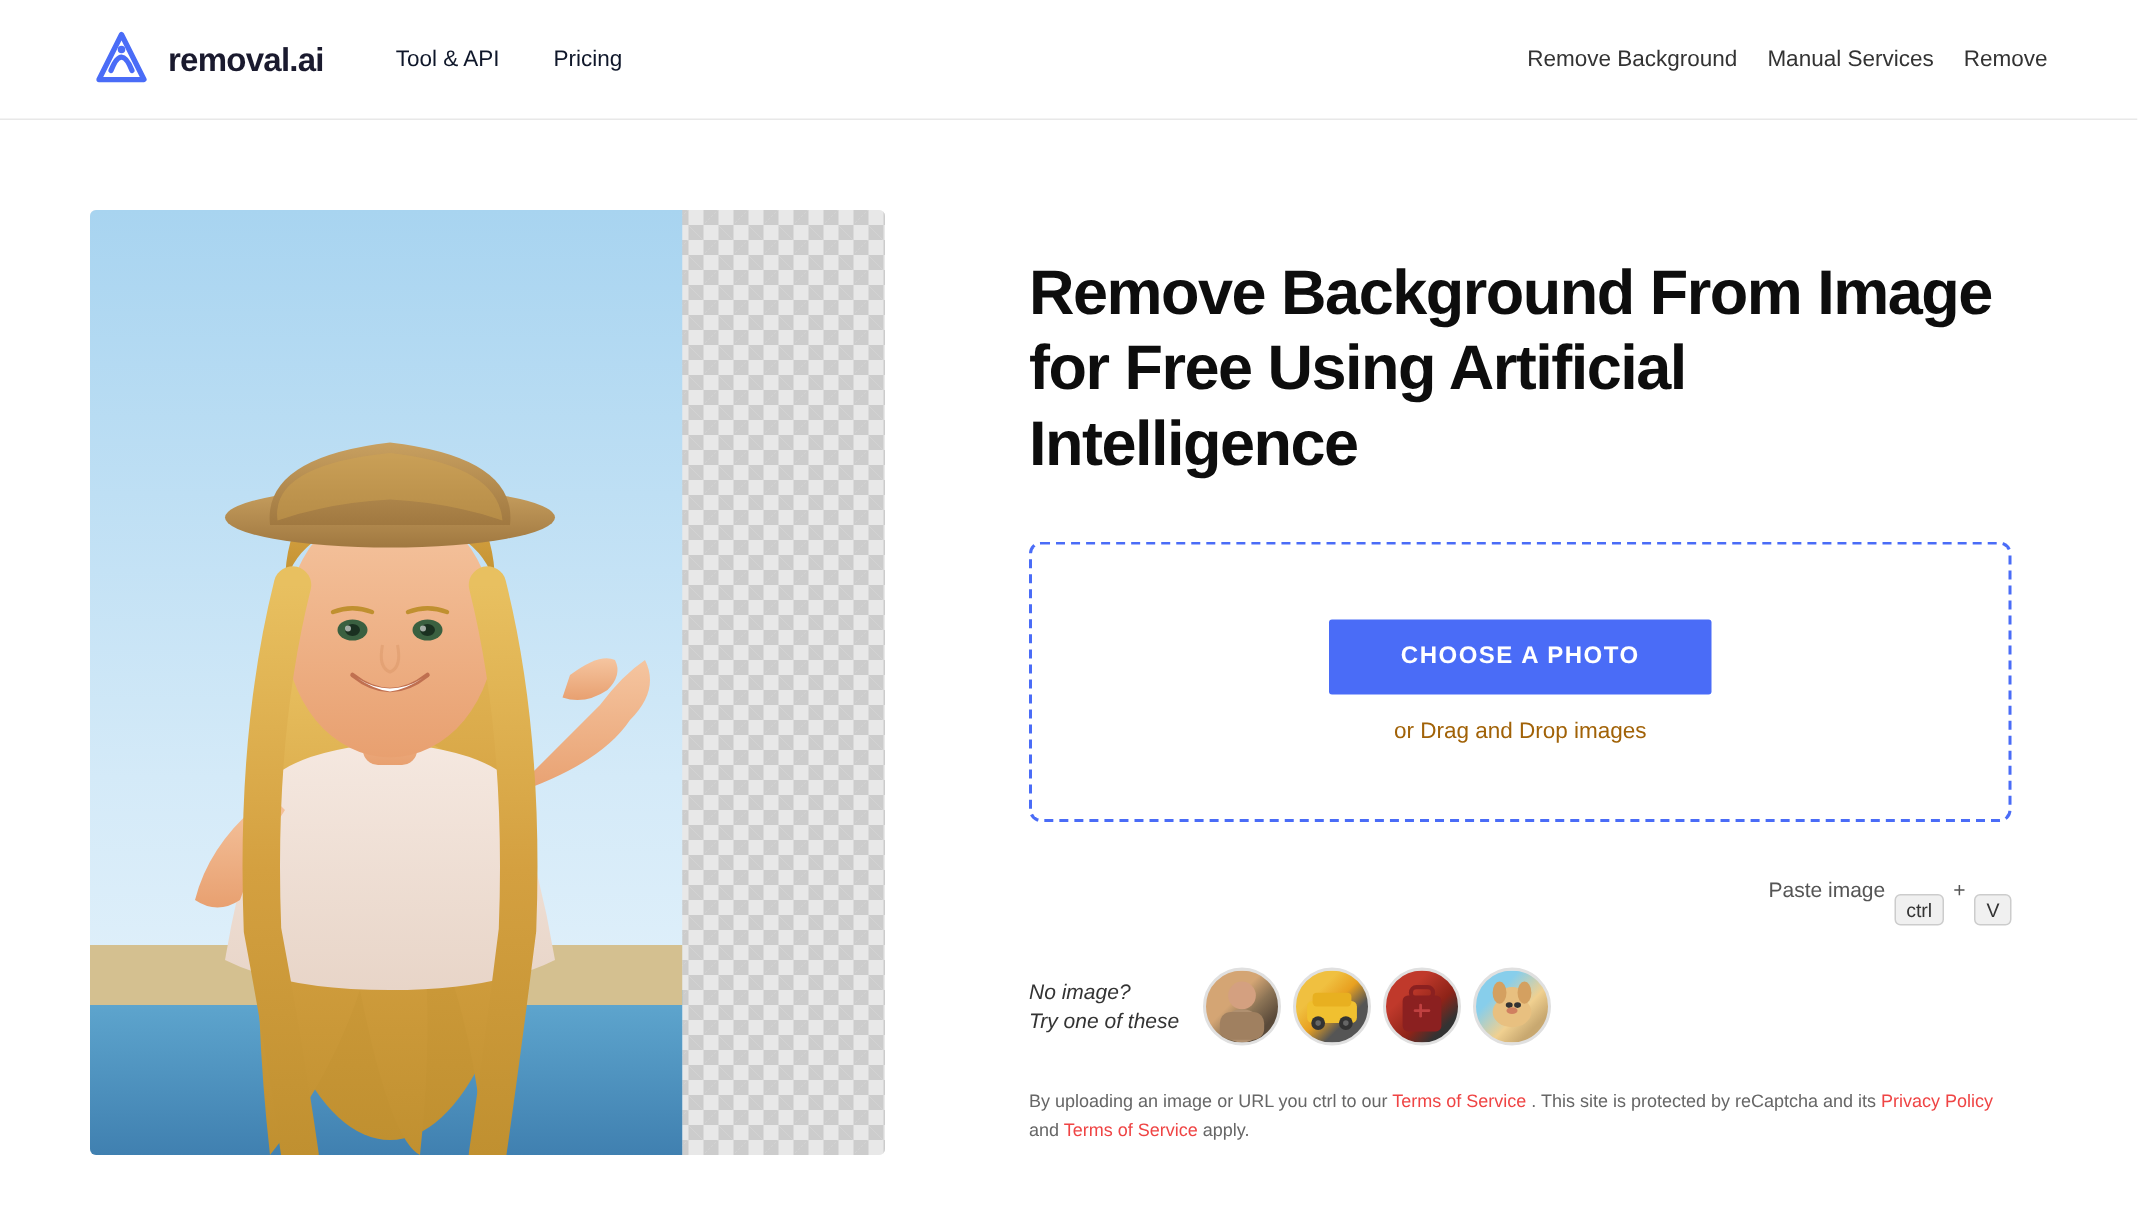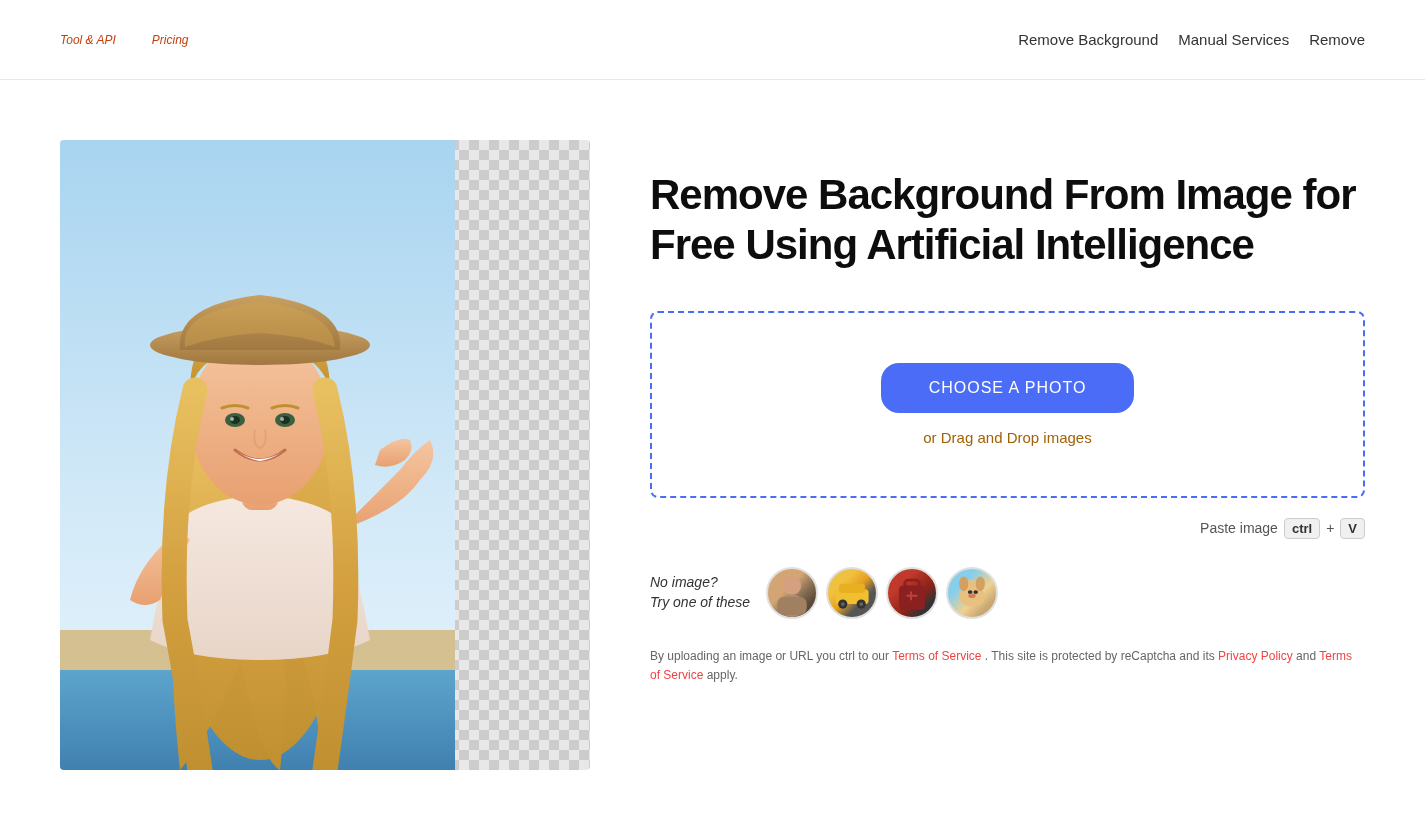--- a/index.html
+++ b/index.html
@@ -15,39 +15,38 @@
       border-bottom: 1px solid #e8e8e8;
       background: #fff;
     }
     .header-left { display: flex; align-items: center; gap: 48px; }
     .logo { display: flex; align-items: center; gap: 10px; text-decoration: none; }
     .logo-icon { width: 42px; height: 42px; }
     .logo-text { font-size: 22px; font-weight: 700; color: #1a1a2e; letter-spacing: -0.5px; }
     nav { display: flex; gap: 36px; }
     nav a {
       text-decoration: none;
-      color: #c2410c;
-      font-size: 12px;
+      color: #0f172a;
+      font-size: 15px;
       font-weight: 500;
-      font-style: italic;
     }
     .header-right { display: flex; align-items: center; gap: 20px; }
     .header-right a {
       text-decoration: none;
       color: #333;
       font-size: 15px;
       font-weight: 500;
     }
 
     
     main {
       display: flex;
       align-items: flex-start;
-      padding: 60px 60px 40px 60px;
-      gap: 60px;
+      padding: 60px 84px 40px 60px;
+      gap: 96px;
       max-width: 1425px;
       margin: 0 auto;
       justify-content: flex-end;
     }
 
     
     .demo-image {
       flex: 0 0 530px;
       width: 530px;
       height: 630px;
@@ -112,24 +111,24 @@
       gap: 16px;
       margin-bottom: 20px;
       background: #fff;
       cursor: pointer;
     }
 
     .choose-btn {
       background: #4a6cf7;
       color: #fff;
       border: none;
-      border-radius: 18px;
+      border-radius: 2px;
       padding: 16px 48px;
       font-size: 16px;
-      font-weight: 400;
+      font-weight: 700;
       letter-spacing: 1px;
       cursor: pointer;
       text-transform: uppercase;
     }
 
     .drag-text {
       color: #a16207;
       font-size: 15px;
     }
 
@@ -142,22 +141,23 @@
       margin-bottom: 28px;
       font-size: 14px;
       color: #555;
     }
     .key-badge {
       background: #f0f0f0;
       border: 1px solid #ccc;
       border-radius: 4px;
       padding: 2px 7px;
       font-size: 13px;
-      font-weight: 700;
+      font-weight: 400;
       color: #333;
+      margin-top: 28px;
     }
     .key-plus { color: #555; }
 
     
     .sample-row {
       display: flex;
       align-items: center;
       gap: 16px;
       margin-bottom: 28px;
     }
@@ -190,20 +190,28 @@
       color: #666;
       line-height: 1.6;
     }
     .terms-text a { color: #ef4444; text-decoration: none; }
   </style>
 </head>
 <body>
 
 <header>
   <div class="header-left">
+    <a class="logo" href="#">
+      <svg class="logo-icon" viewBox="0 0 42 42" fill="none" xmlns="http://www.w3.org/2000/svg">
+        <path d="M21 4 L36 34 H6 Z" fill="none" stroke="#4a6cf7" stroke-width="3.5" stroke-linejoin="round"></path>
+        <path d="M14 28 Q21 10 28 28" fill="none" stroke="#4a6cf7" stroke-width="3.5" stroke-linecap="round"></path>
+        <circle cx="21" cy="14" r="2.5" fill="#4a6cf7"></circle>
+      </svg>
+      <span class="logo-text">removal.ai</span>
+    </a>
     <nav>
       <a href="#">Tool &amp; API</a>
       <a href="#">Pricing</a>
     </nav>
   </div>
   <div class="header-right">
     <a href="#">Remove Background</a>
     <a href="#">Manual Services</a>
     <a href="#">Remove</a>
   </div>

